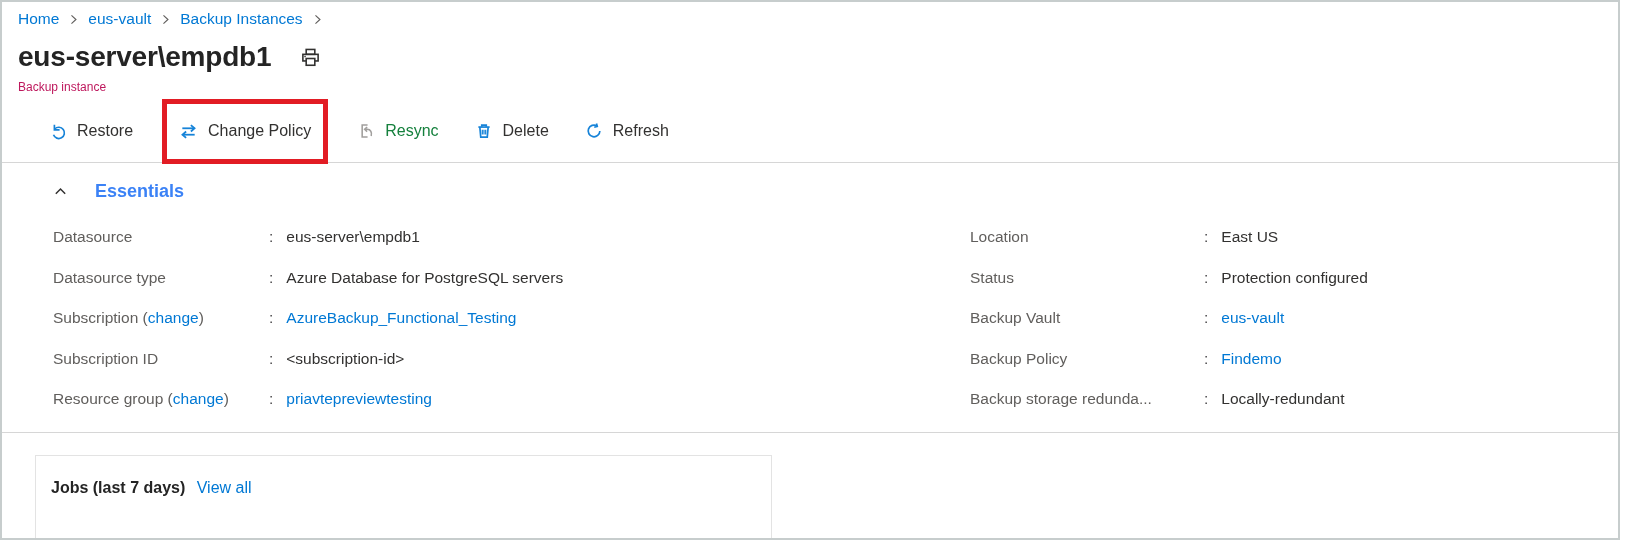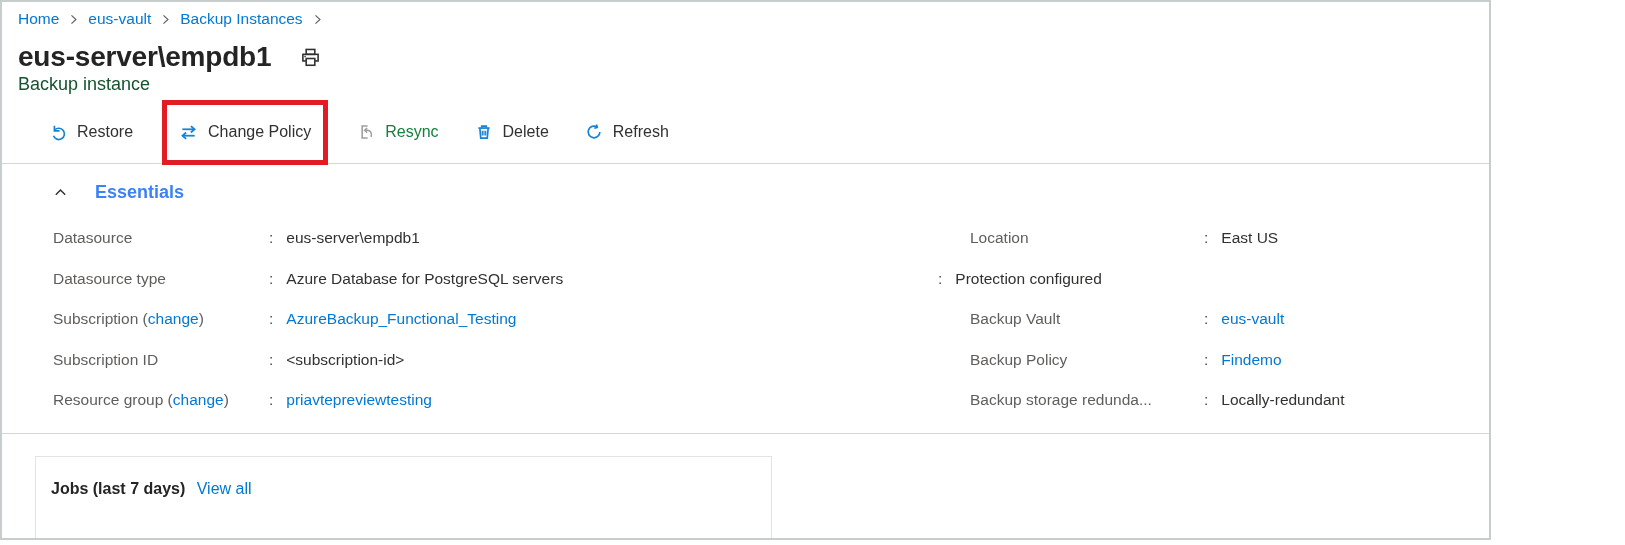--- a/index.html
+++ b/index.html
@@ -1,31 +1,31 @@
 <!DOCTYPE html>
 <html><head>
 <meta charset="utf-8">
 <style>
   * { box-sizing: border-box; margin: 0; padding: 0; }
   html, body { width: 1625px; height: 545px; background: #fff; overflow: hidden;
     font-family: "Liberation Sans", "DejaVu Sans", sans-serif; }
   .frame {
-    position: absolute; left: 0; top: 0; width: 1491px; height: 540px;
+    position: absolute; left: 0; top: 0; width: 1620px; height: 540px;
     border: 2px solid #c7cdcd; background: #fff; overflow: hidden;
   }
   
   .breadcrumb { display: flex; align-items: center; padding: 8px 0 0 16px; font-size: 15.5px; }
   .crumb { color: #0078d4; text-decoration: none; cursor: pointer; }
   .crumb-sep { display: inline-flex; margin: 1px 8px 0 8px; }
   
   .page-header { padding: 13px 0 0 16px; }
   .title-row { display: flex; align-items: center; gap: 28px; }
   .page-title { font-size: 28px; font-weight: 700; color: #242424; letter-spacing: -0.2px; }
   .printer-btn { background: none; border: none; cursor: pointer; display: inline-flex; padding: 0; }
-  .page-subtitle { font-size: 18px; color: #14532d; margin-top: 1px; }
+  .page-subtitle { font-size: 12px; color: #be185d; margin-top: 7px; }
   
   .toolbar { display: flex; align-items: center; margin: 10px 0 0 22px; height: 54px; }
   .tb-item { display: inline-flex; align-items: center; gap: 10px; background: none; border: none;
     font-family: inherit; font-size: 16px; color: #323130; padding: 6px 11px; cursor: pointer; white-space: nowrap; }
   .tb-item.disabled { color: #15803d; cursor: default; }
   .tb-gap { width: 14px; }
   .highlight-box { border: 5px solid #e21c24; display: inline-flex; align-items: center; margin: 0 4px; }
   .highlight-box .tb-item { padding: 18px 12px; }
   .hr { height: 1px; background: #d6d6d6; width: 100%; }
   .hr-toolbar { margin-top: 4px; }
@@ -195,20 +195,21 @@
         </div>
       </div>
 
       <div class="col-right">
         <div class="ess-row">
           <span class="ess-label">Location</span>
           <span class="colon">:</span>
           <span class="ess-value">East US</span>
         </div>
         <div class="ess-row">
+          <span class="ess-label">Status</span>
           <span class="colon">:</span>
           <span class="ess-value">Protection configured</span>
         </div>
         <div class="ess-row">
           <span class="ess-label">Backup Vault</span>
           <span class="colon">:</span>
           <a class="ess-value link">eus-vault</a>
         </div>
         <div class="ess-row">
           <span class="ess-label">Backup Policy</span>

